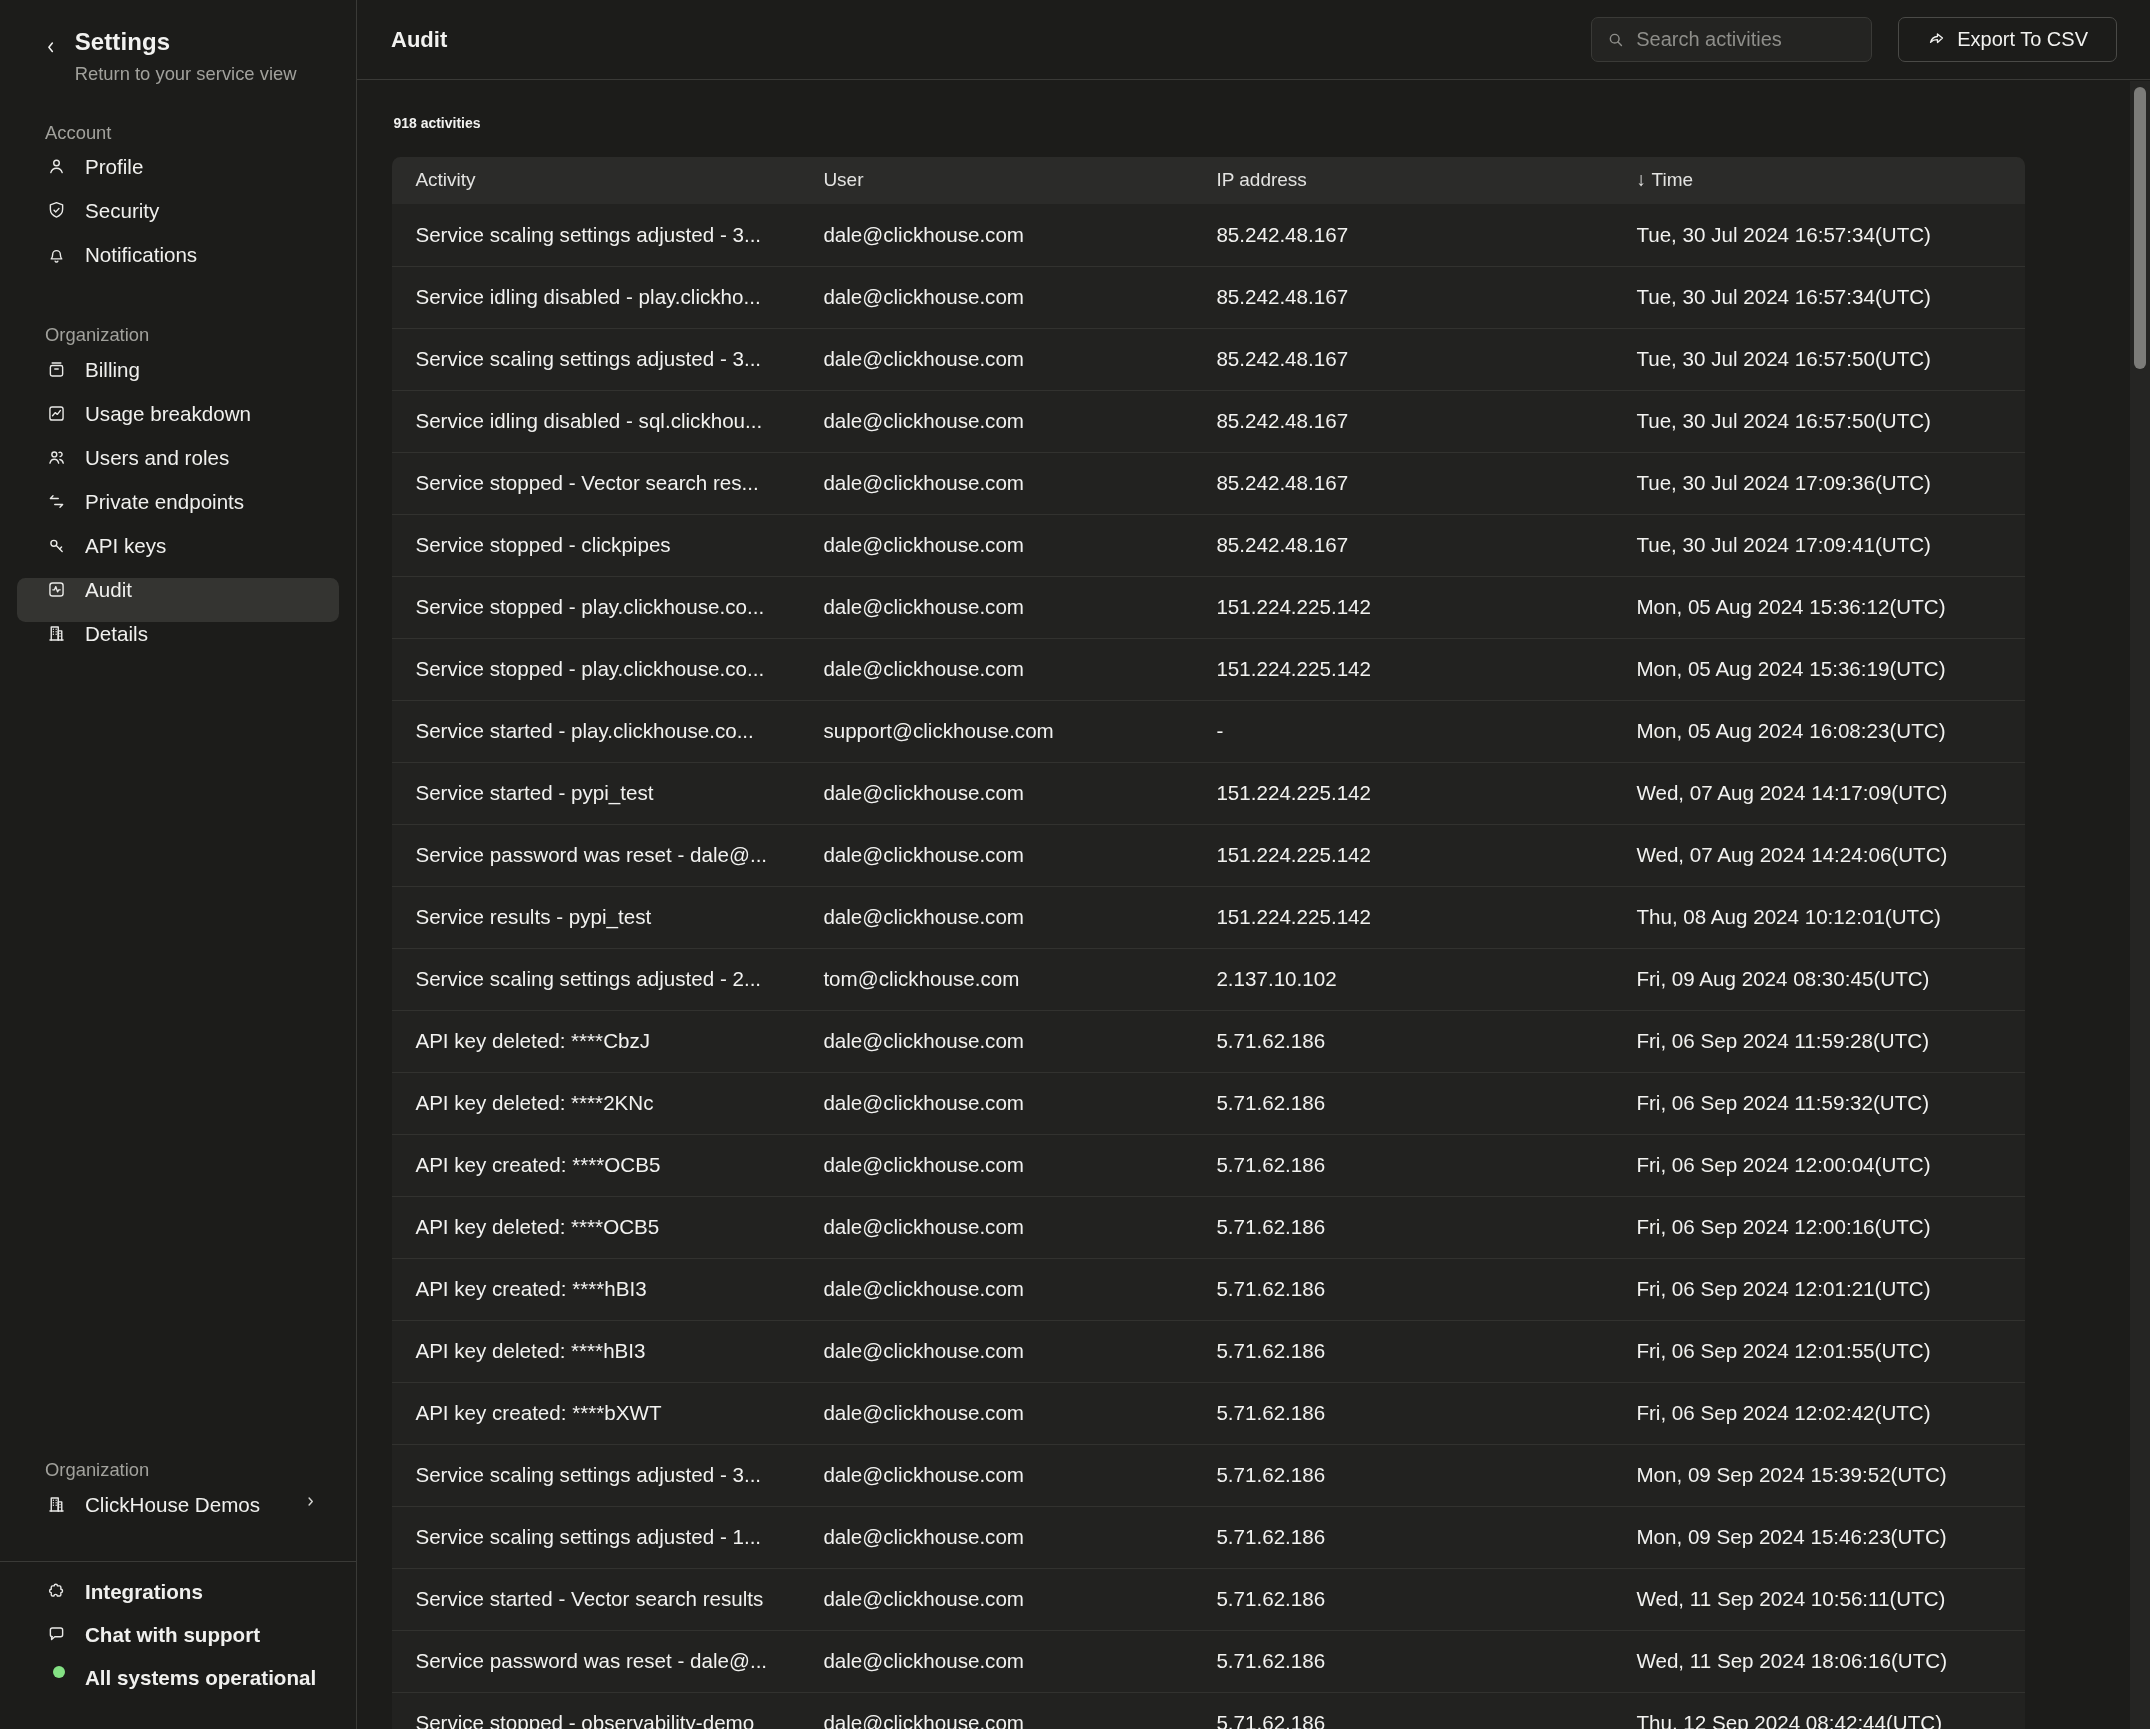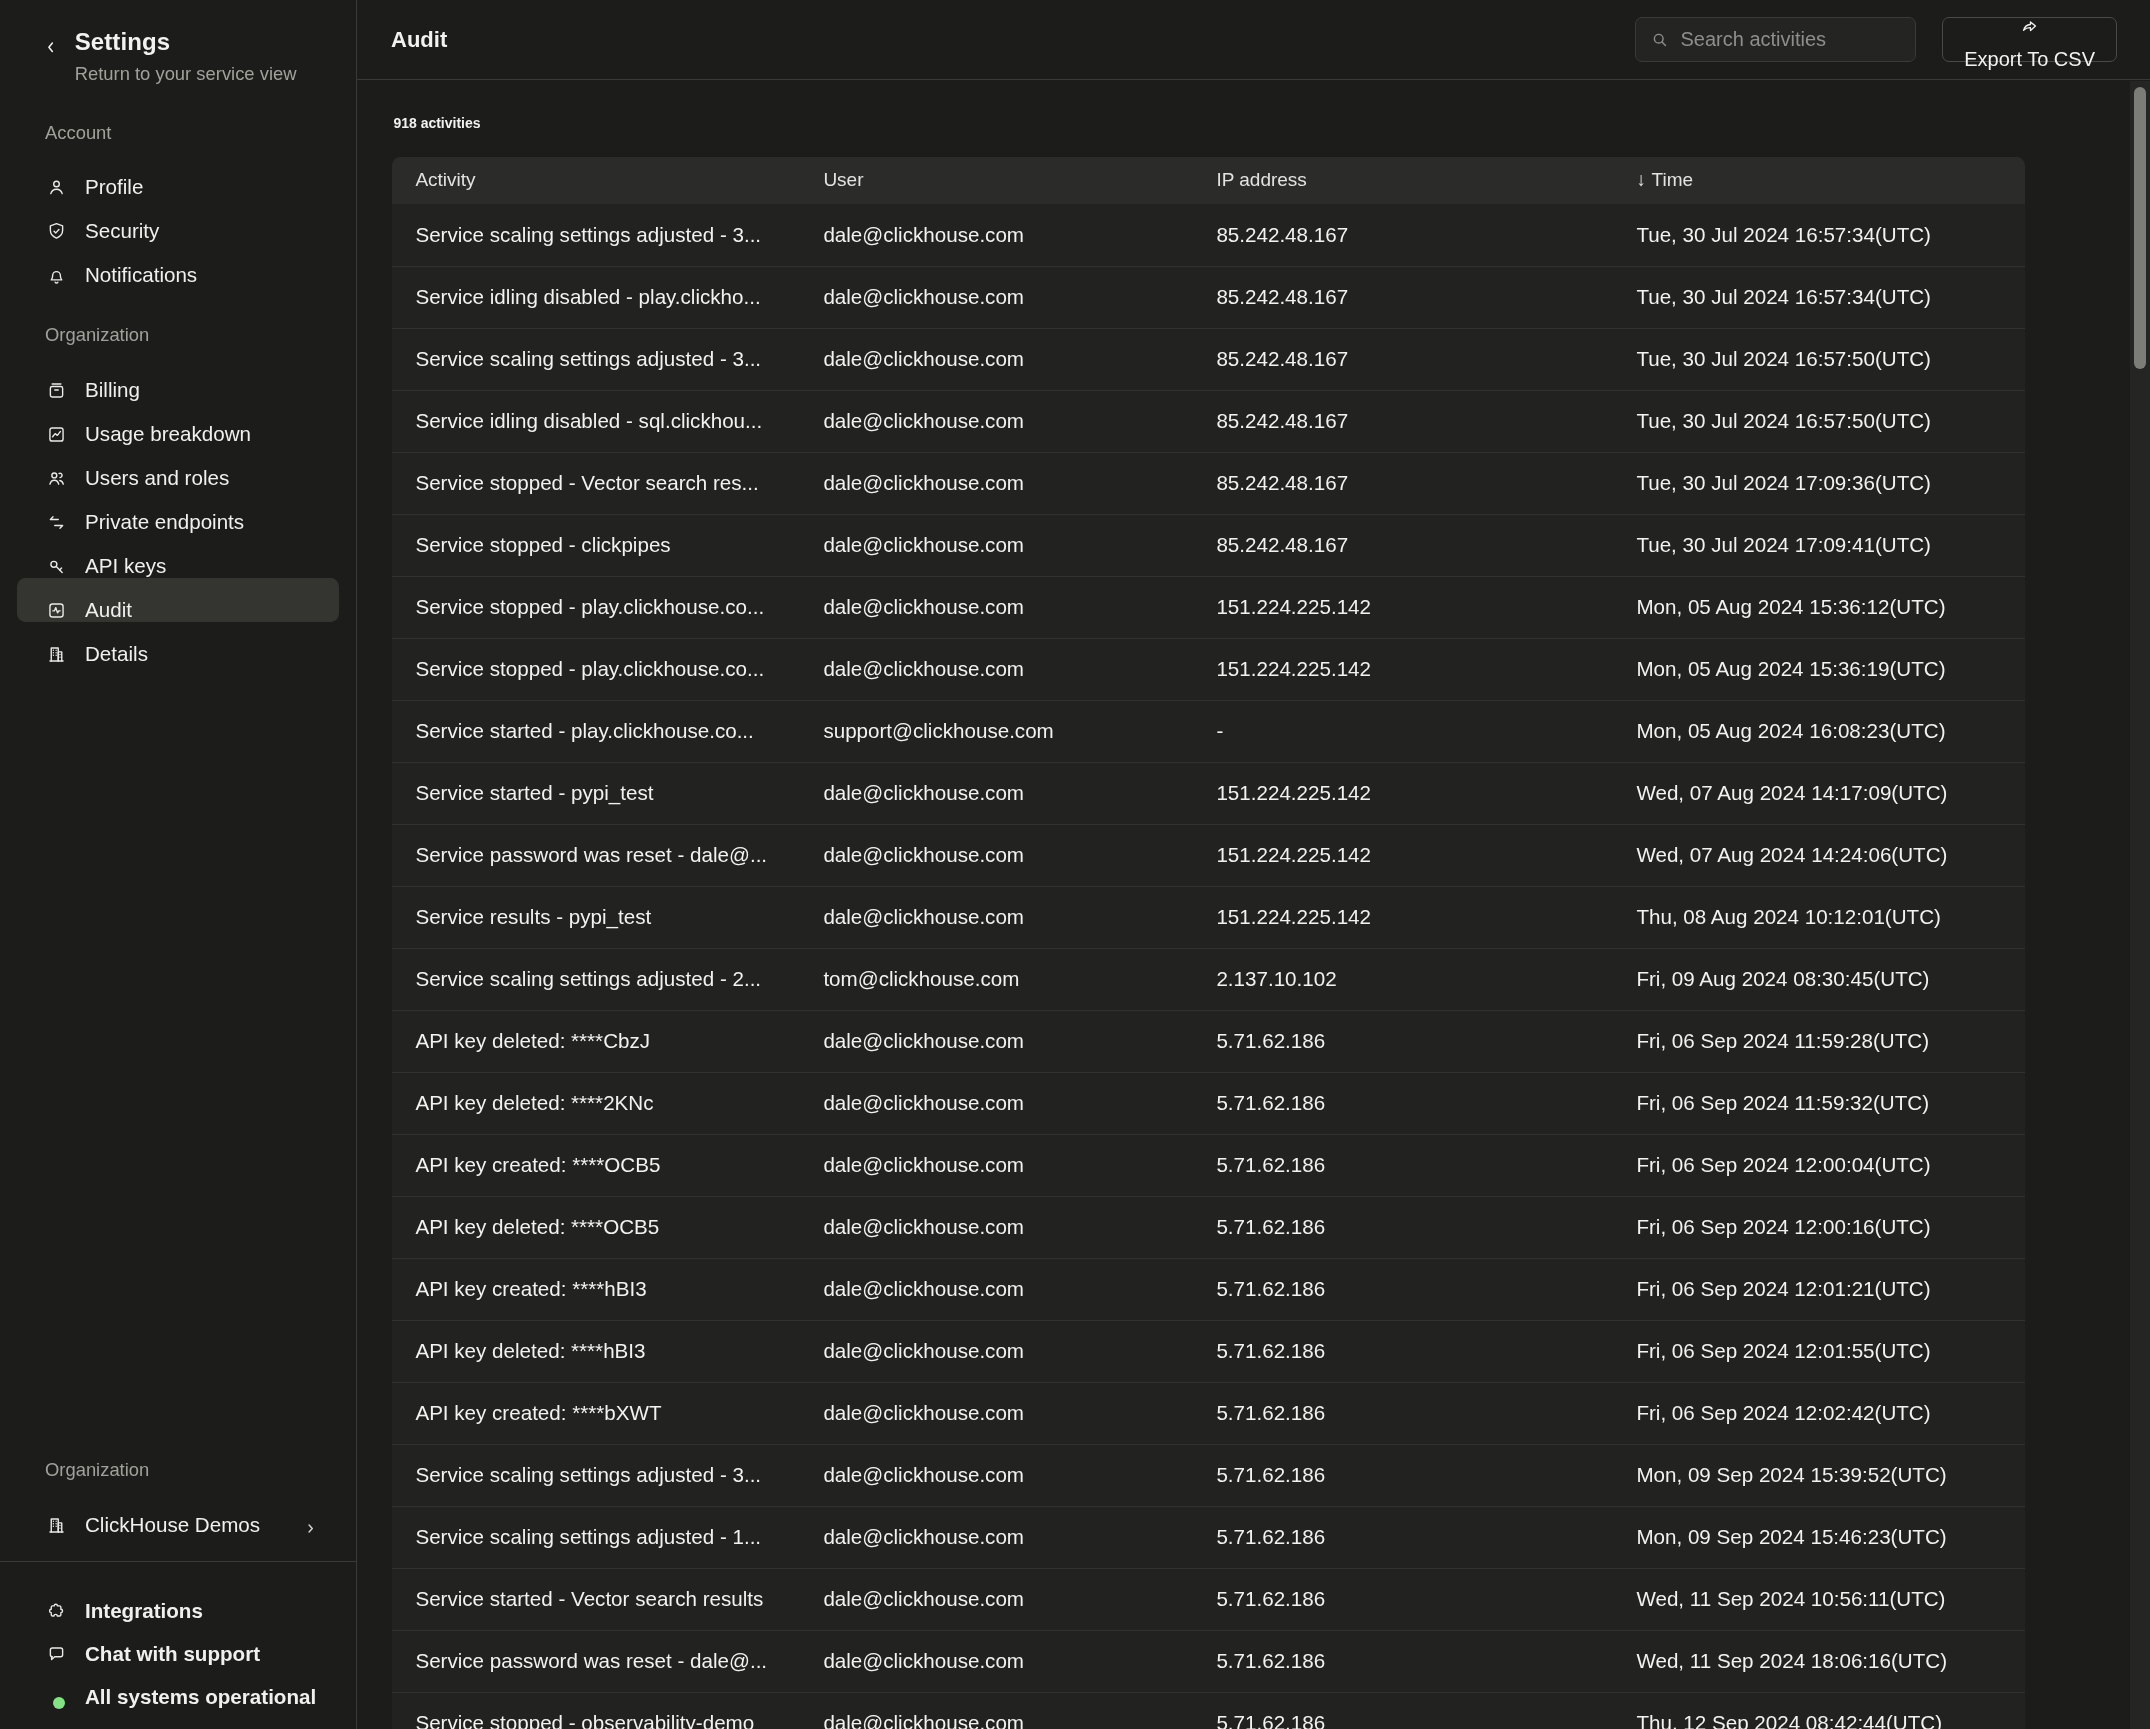--- a/index.html
+++ b/index.html
@@ -25,21 +25,21 @@
   .sidebar{width:357px;flex:0 0 357px;border-right:0.7px solid var(--border);
     display:flex;flex-direction:column;height:100%;}
   .sb-head{display:flex;align-items:flex-start;padding:28px 0 0 42px;}
   .back-btn{background:none;border:none;color:var(--text);cursor:pointer;padding:10px 4.3px 0 0;}
   .back-btn svg{display:block;}
   .sb-head-text{margin-left:10px;}
   .sb-title{font-size:24px;font-weight:700;letter-spacing:0.1px;}
   .sb-subtitle{font-size:18.4px;color:var(--muted);margin-top:7px;}
   .sb-sections{padding:0 17px;}
   .sb-section-label{font-size:18.4px;color:var(--muted);margin:37px 0 11.3px 28px;}
-  .nav-item{display:flex;align-items:flex-end;height:44px;border-radius:8.5px;
+  .nav-item{display:flex;align-items:flex-start;height:44px;border-radius:8.5px;
     padding:0 14px 0 28px;cursor:pointer;}
   .nav-item.selected{background:var(--selected);}
   .nav-icon{width:23px;height:23px;display:inline-flex;align-items:center;justify-content:center;color:#e9e9e7;}
   .nav-icon svg{display:block;}
   .nav-label{font-size:20.6px;margin-left:17px;color:#f0f0ee;}
   .sb-spacer{flex:1;}
   .sb-org{padding:0 17px;}
   .org-item{padding-right:20px;}
   .org-chevron{margin-left:auto;color:#d6d6d3;display:inline-flex;}
   .sb-divider{border-top:0.7px solid var(--border);margin-top:24px;}
@@ -53,23 +53,23 @@
   .main-head{height:80px;flex:0 0 80px;display:flex;align-items:center;
     padding:0 34px;border-bottom:0.7px solid var(--border);}
   .main-head h1{font-size:22px;font-weight:700;}
   .head-actions{margin-left:auto;display:flex;align-items:center;gap:26px;}
   .search-box{width:281px;height:45px;background:var(--input-bg);border:0.7px solid var(--border);
     border-radius:7px;display:flex;align-items:center;padding:0 14px;}
   .search-ic{color:var(--placeholder);display:inline-flex;flex:0 0 auto;}
   .search-box input{flex:1;min-width:0;background:transparent;border:none;outline:none;
     font-family:inherit;font-size:20px;color:var(--text);margin-left:11.3px;}
   .search-box input::placeholder{color:var(--placeholder);}
-  .export-btn{height:45px;padding:0 21px;background:transparent;border:0.7px solid #4a4a47;
+  .export-btn{height:45px;padding:0 28px;background:transparent;border:0.7px solid #4a4a47;
     border-radius:7px;color:var(--text);font-family:inherit;font-size:20px;font-weight:500;
-    display:flex;align-items:center;gap:11.3px;cursor:pointer;flex-direction:column;}
+    display:flex;align-items:center;gap:11.3px;cursor:pointer;}
   .export-btn svg{display:block;}
 
   .content{padding:35px 34px 0 35px;}
   .count{font-size:14px;font-weight:700;margin:0 0 25.5px 1.4px;}
   .table{width:1633px;}
   .thead{display:grid;grid-template-columns:408px 393px 420px 1fr;align-items:center;
     height:47px;background:var(--thead-bg);border-radius:8.5px 8.5px 0 0;padding-left:23.4px;
     font-size:19px;font-weight:500;color:#e3e3e1;}
   .th{white-space:nowrap;}
   .th-time{display:flex;align-items:center;gap:5.7px;cursor:pointer;}

